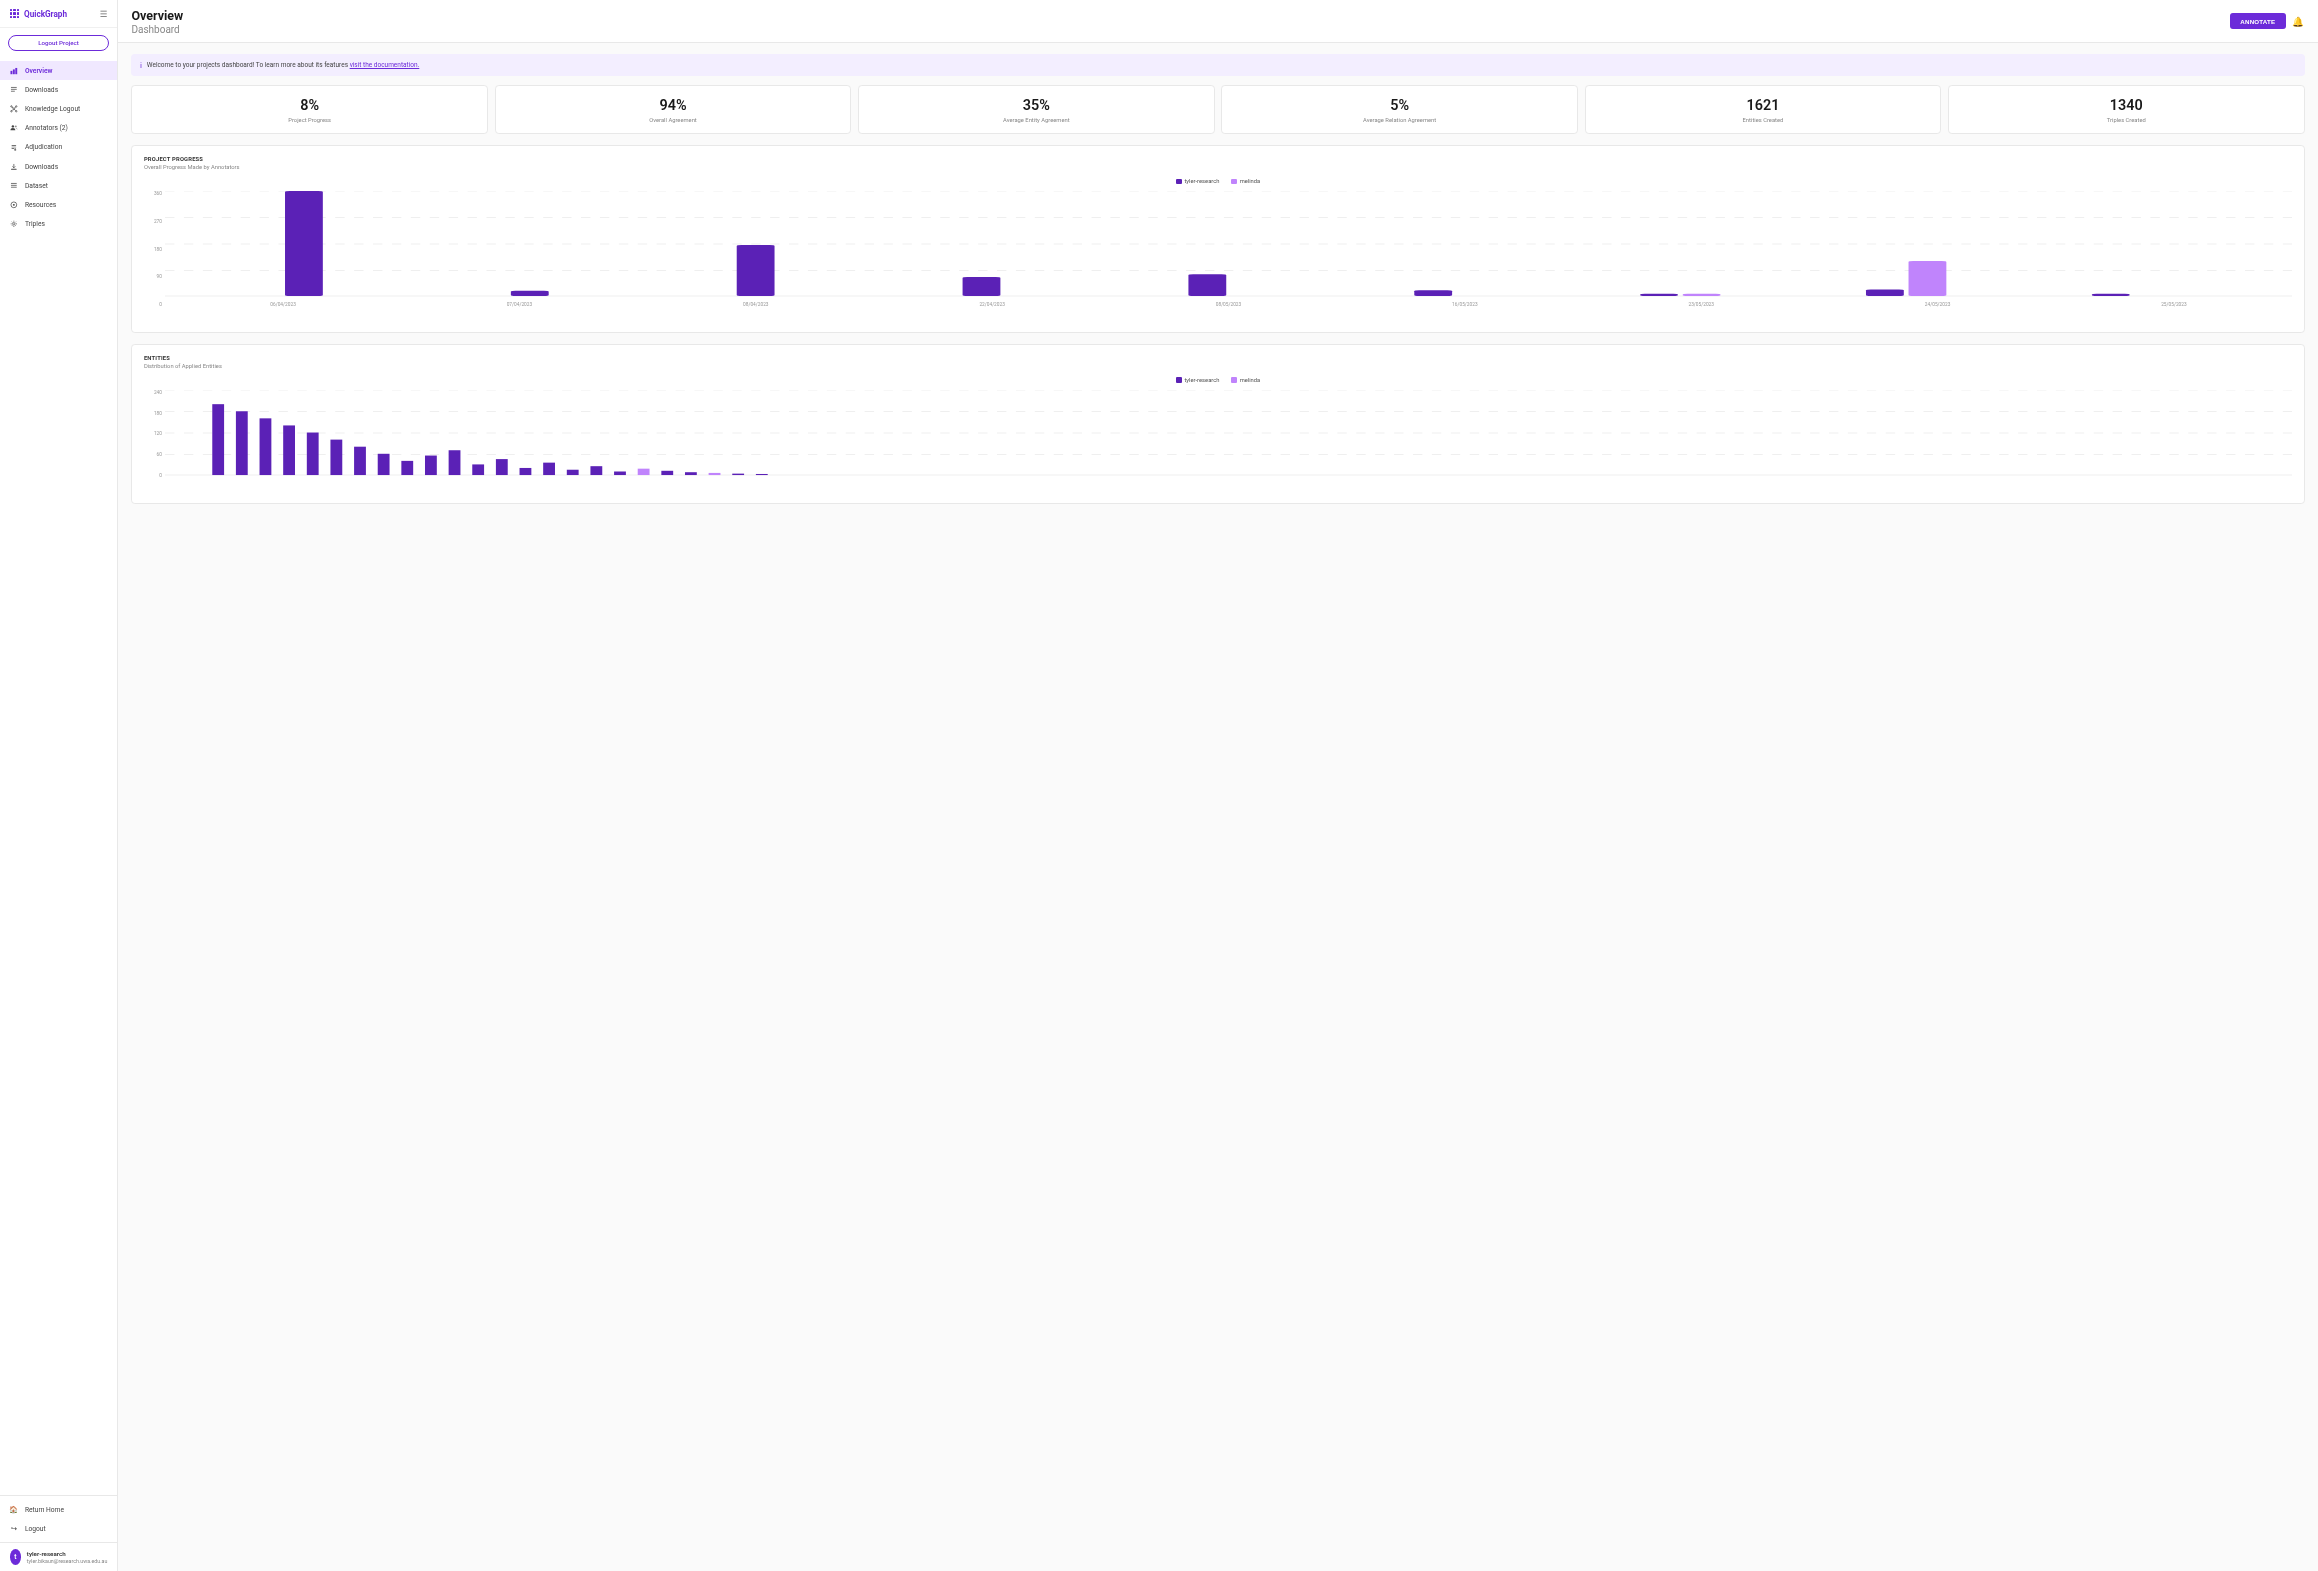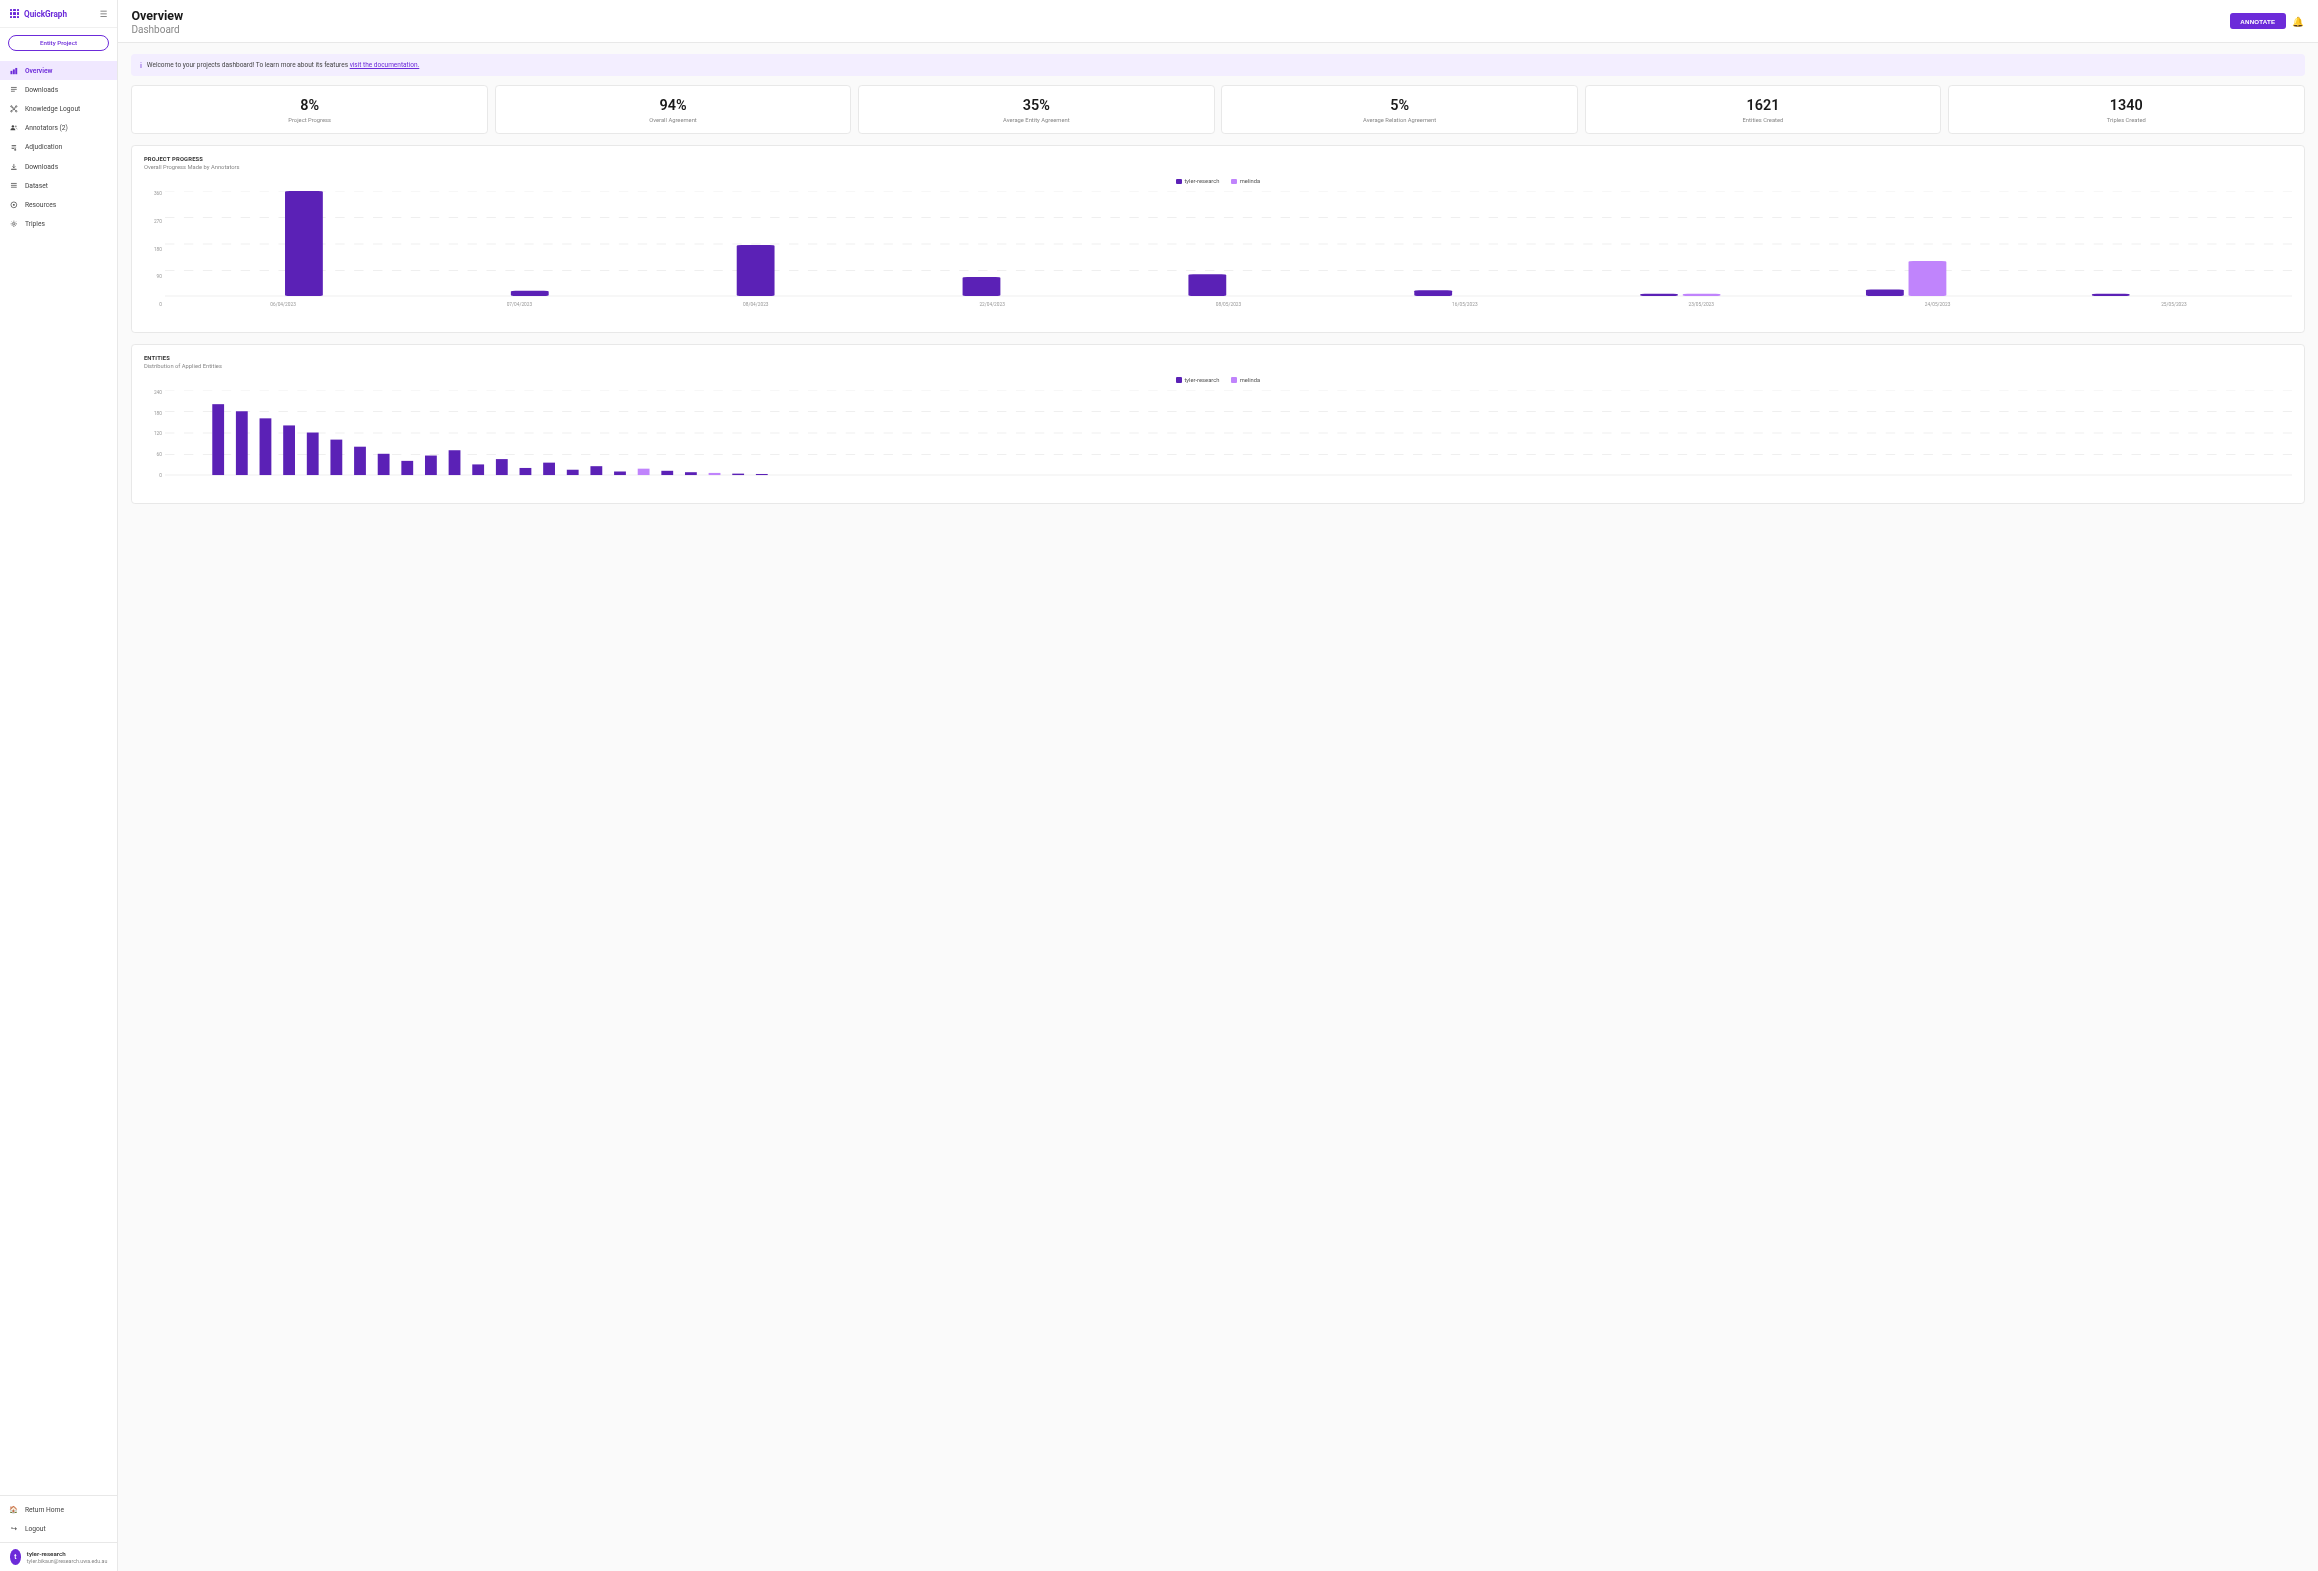--- a/index.html
+++ b/index.html
@@ -238,21 +238,21 @@
           <div class="logo-dot"></div>
         <div class="logo-dot"></div>
           <div class="logo-dot"></div>
           <div class="logo-dot"></div>
       </div>
       <span class="sidebar-title">QuickGraph</span>
     </div>
     <div class="hamburger">☰</div>
   </div>
 
-  <div class="project-badge">Entity Project</div>
+  <div class="project-badge">Logout Project</div>
 
   <nav class="sidebar-nav">
 
   <div class="nav-item active">
     <span class="nav-icon">
           <svg width="7.7" height="7.7" viewBox="0 0 16 16" fill="currentColor">
             <rect x="1" y="8" width="4" height="7"></rect>
             <rect x="6" y="5" width="4" height="10"></rect>
             <rect x="11" y="2" width="4" height="13"></rect>
           </svg>

